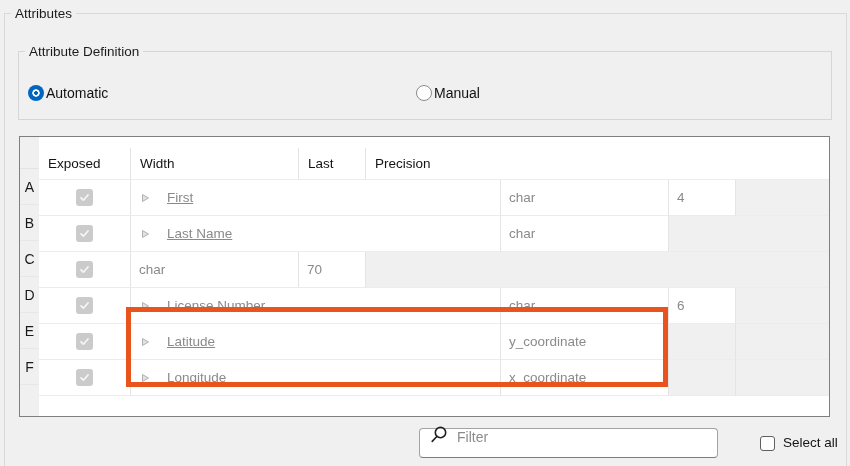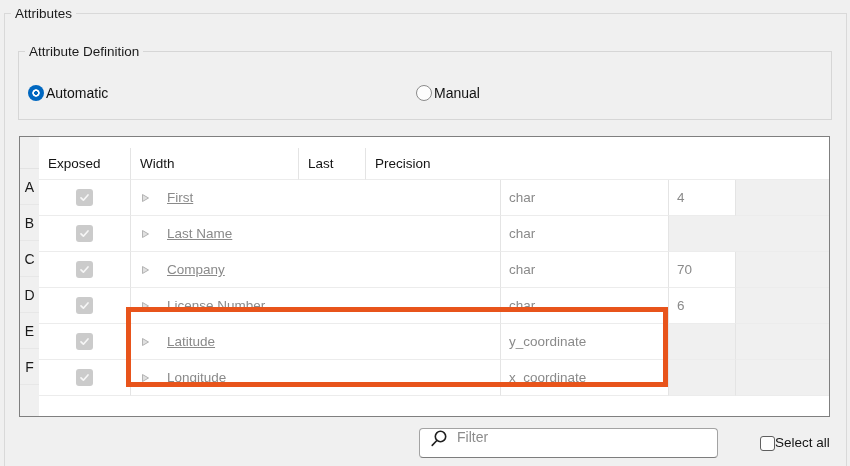--- a/index.html
+++ b/index.html
@@ -77,28 +77,28 @@
   #highlight{
     position:absolute;left:126px;top:307px;width:542px;height:80px;
     border:5px solid #e8541b;box-sizing:border-box;pointer-events:none;z-index:5;
   }
 
   
   #filter-box{
     position:absolute;left:419px;top:428px;width:299px;height:30px;
     background:#fff;border:1px solid #a3a3a3;border-bottom-color:#7d7d7d;
     border-radius:4px;box-sizing:border-box;
-    display:flex;align-items:flex-start;gap:8px;padding:0 8px 12px 9px;
+    display:flex;align-items:flex-end;gap:8px;padding:0 8px 12px 9px;
   }
   #filter-box input{
     border:none;outline:none;background:transparent;flex:1;min-width:0;
     font-family:inherit;font-size:14px;color:#222;padding:0;
   }
   #filter-box input::placeholder{color:#8c8c8c;opacity:1;}
-  #select-all{position:absolute;left:760px;top:435px;display:flex;align-items:center;gap:0;}
+  #select-all{position:absolute;left:760px;top:435px;display:flex;align-items:center;gap:8px;}
   .cb-empty{
     width:15px;height:15px;border:1px solid #5f5f5f;border-radius:3px;
     background:#fdfdfd;box-sizing:border-box;flex:none;
   }
   #select-all .opt-label{font-size:13.5px;color:#141414;line-height:16px;}
 </style>
 </head>
 <body>
 
 <div class="groupbox" id="outer-box">
@@ -174,26 +174,20 @@
     </div>
 
     <div class="trow">
       <div class="col-exposed cell cell-exposed">
         <span class="cb-disabled">
           <svg width="11" height="11" viewBox="0 0 11 11">
               <polyline points="2,5.8 4.4,8.2 9,3" fill="none" stroke="#f6f6f6" stroke-width="1.7" stroke-linecap="round" stroke-linejoin="round"></polyline>
             </svg>
         </span>
       </div>
-      <div class="col-name cell cell-name">
-        <svg class="expander-icon" width="9" height="10" viewBox="0 0 9 10">
-            <path d="M1.5 1.5 L7.5 5 L1.5 8.5 Z" fill="#e0e0e0" stroke="#b3b3b3" stroke-width="1"></path>
-          </svg>
-        <span>Company</span>
-      </div>
       <div class="col-type cell cell-type">char</div>
       <div class="col-width cell cell-width">70</div>
       <div class="col-precision cell cell-dim"></div>
     </div>
 
     <div class="trow">
       <div class="col-exposed cell cell-exposed">
         <span class="cb-disabled">
           <svg width="11" height="11" viewBox="0 0 11 11">
               <polyline points="2,5.8 4.4,8.2 9,3" fill="none" stroke="#f6f6f6" stroke-width="1.7" stroke-linecap="round" stroke-linejoin="round"></polyline>

